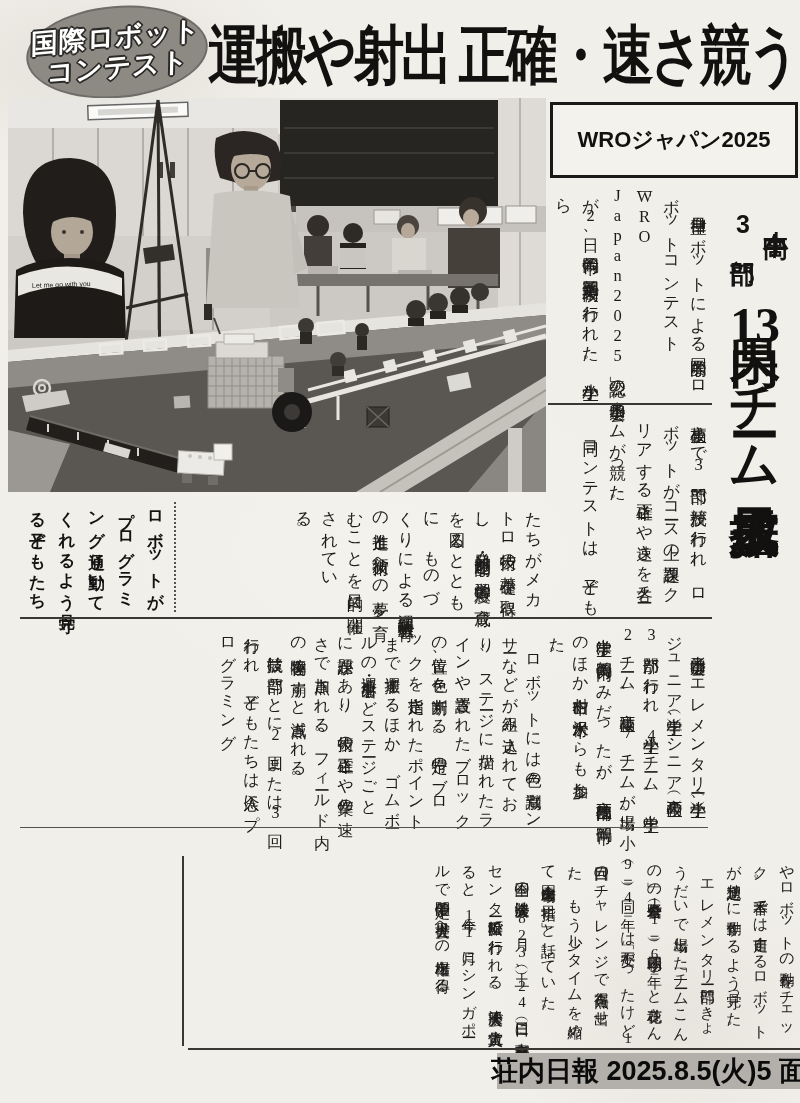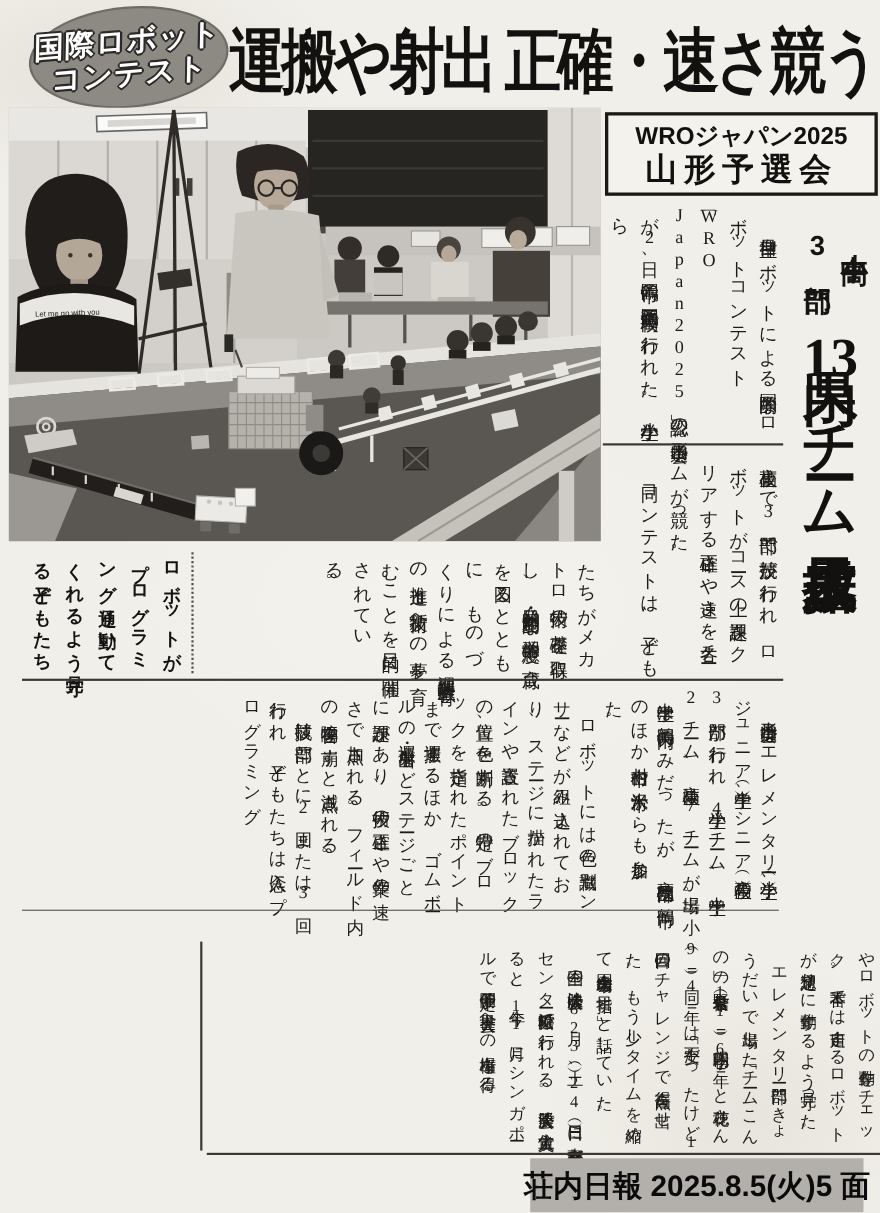--- a/index.html
+++ b/index.html
@@ -69,21 +69,21 @@
   .band4{left:188px; top:855px; width:612px; height:192px; font-size:15px; letter-spacing:0.6px; line-height:26.5px;}
   .rule{background:#3a3835;}
   .rule1{left:548px; top:403px; width:164px; height:2px;}
   .rule2{left:20px;  top:617px; width:692px; height:2px;}
   .rule3{left:20px;  top:827px; width:688px; height:1px; background:#55524e;}
   .rule4{left:188px; top:1048px; width:612px; height:2px;}
   .vrule{left:182px; top:856px; width:2px; height:190px; background:#3a3835;}
   .dotted-rule{left:174px; top:502px; height:110px; width:0; border-left:2px dotted #55524e;}
   
   .credit{
-    left:482px; top:1053px; width:303px; height:49px;
+    left:497px; top:1053px; width:303px; height:36px;
     background:#b3b0ab; color:#0b0b0b;
     font-family:"Liberation Sans", sans-serif; font-weight:900; font-size:27px;
     display:flex; align-items:center; justify-content:center; letter-spacing:0px;
     white-space:nowrap;
   }
 </style>
 </head>
 <body>
 
 <div class="page">
@@ -263,21 +263,20 @@
         <rect x="200" y="378" width="10" height="9" fill="#706d68"></rect>
         <circle cx="182" cy="358" r="2" fill="#c8c5c0"></circle>
           <circle cx="192" cy="359" r="2" fill="#c8c5c0"></circle>
           <circle cx="202" cy="360" r="2" fill="#c8c5c0"></circle>
       </g>
     </g>
   </svg>
 
   <div class="abs wro-box">
     <div class="l1">WROジャパン2025</div>
-    <div class="l2">山形予選会</div>
   </div>
 
   <div class="abs v kicker">
     <span>小中高</span>
     <span>3部門</span>
   </div>
 
   <div class="abs v vheadline"><span>県内</span><span class="tcy">13</span><span>チーム成果披露</span></div>
 
   <div class="abs v band lead1">

